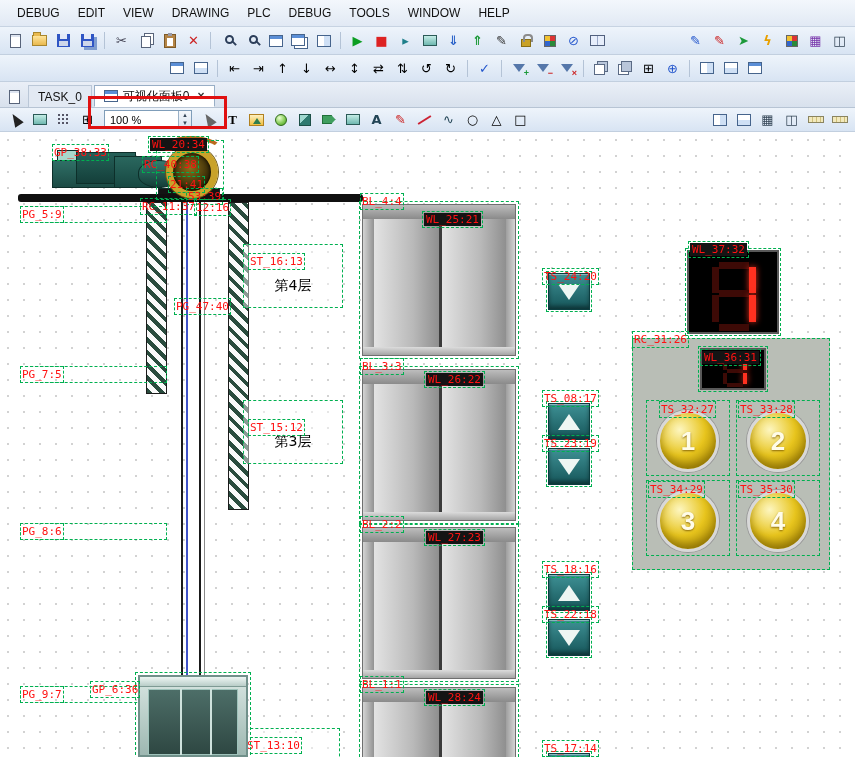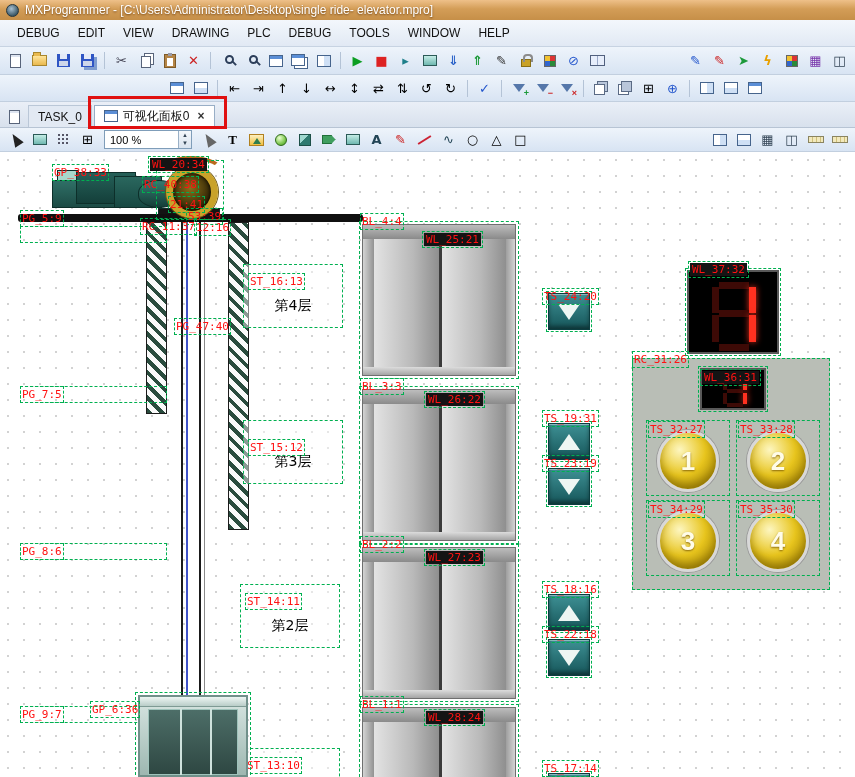--- a/index.html
+++ b/index.html
@@ -111,24 +111,20 @@
   .car{position:absolute;background:linear-gradient(180deg,#d8e6e2,#9db7b1);border:2px solid #70908a;outline:1px dashed #00b050;outline-offset:2px;z-index:4;}
   .car-top{position:absolute;left:0;right:0;top:0;height:10px;background:linear-gradient(#eef6f4,#b9cdc8);border-bottom:1px solid #7e9a94;}
   .car-glass{position:absolute;left:8px;right:8px;top:12px;bottom:0;background:linear-gradient(180deg,#4d6e68,#2e4742);border:1px solid #9fc3bb;}
   .car-mull{position:absolute;top:12px;bottom:0;width:2px;background:#cfe2dd;}
 </style>
 </head>
 <body>
 
 <div class="window">
 
-  <div class="titlebar">
-    <span class="app-icon"></span>
-    <span class="title-text">MXProgrammer - [C:\Users\Administrator\Desktop\single ride- elevator.mpro]</span>
-  </div>
 
   <div class="menubar">
     <span class="menu-item">DEBUG</span>
     <span class="menu-item">EDIT</span>
     <span class="menu-item">VIEW</span>
     <span class="menu-item">DRAWING</span>
     <span class="menu-item">PLC</span>
     <span class="menu-item">DEBUG</span>
     <span class="menu-item">TOOLS</span>
     <span class="menu-item">WINDOW</span>
@@ -436,40 +432,36 @@
     <div class="beam"></div>
     <div class="hatch" style="left:146px;top:70px;height:192px"></div>
     <div class="hatch" style="left:228px;top:70px;height:308px"></div>
     <div class="rail" style="left:181px;width:2px;background:#1a1a1a"></div>
     <div class="rail" style="left:186px;width:2px;background:#4052c8"></div>
     <div class="rail" style="left:199px;width:2px;background:#1a1a1a"></div>
     <div class="rail" style="left:204px;width:1px;background:#8a8a8a"></div>
     <div class="lbl" style="left:176px;top:168px;z-index:8">PG_47:40</div>
 
     <div class="pgstrip" style="left:20px;top:74px"></div>
-    <div class="lbl" style="left:22px;top:60px">PG_5:9</div>
+    <div class="lbl" style="left:22px;top:76px">PG_5:9</div>
     <div class="pgstrip" style="left:20px;top:234px"></div>
     <div class="lbl" style="left:22px;top:236px">PG_7:5</div>
     <div class="pgstrip" style="left:20px;top:391px"></div>
     <div class="lbl" style="left:22px;top:393px">PG_8:6</div>
     <div class="pgstrip" style="left:20px;top:554px"></div>
     <div class="lbl" style="left:22px;top:556px">PG_9:7</div>
     <div class="lbl" style="left:92px;top:551px">GP_6:36</div>
 
     <div class="floorbox" style="left:243px;top:112px">
       <div class="lbl" style="left:6px;top:10px">ST_16:13</div>
       <div class="fname">第4层</div>
     </div>
     <div class="floorbox" style="left:243px;top:268px">
       <div class="lbl" style="left:6px;top:20px">ST_15:12</div>
       <div class="fname">第3层</div>
-    </div>
-    <div class="floorbox" style="left:240px;top:432px">
-      <div class="lbl" style="left:6px;top:10px">ST_14:11</div>
-      <div class="fname">第2层</div>
     </div>
     <div class="floorbox" style="left:240px;top:596px">
       <div class="lbl" style="left:6px;top:10px">ST_13:10</div>
 
     </div>
 
     <div class="door" style="left:362px;top:72px">
       <div class="lintel"></div>
         <div class="jamb jl"></div>
         <div class="jamb jr"></div>
@@ -514,21 +506,21 @@
         <div class="dgap"></div>
     </div>
     <div class="lbl" style="left:362px;top:546px;z-index:8">BL_1:1</div>
     <div class="lbl dark" style="left:426px;top:559px;z-index:8">WL_28:24</div>
 
     <div class="lbl" style="left:544px;top:138px">TS_24:20</div>
     <div class="hallbtn" style="left:548px;top:141px">
         <div class="tri down"></div>
       </div>
 
-    <div class="lbl" style="left:544px;top:260px">TS_19:31</div>
+    <div class="lbl" style="left:544px;top:260px">TS_08:17</div>
     <div class="hallbtn" style="left:548px;top:271px">
         <div class="tri up"></div>
       </div>
 
     <div class="lbl" style="left:544px;top:305px">TS_23:19</div>
     <div class="hallbtn" style="left:548px;top:316px">
         <div class="tri down"></div>
       </div>
 
     <div class="lbl" style="left:544px;top:431px">TS_18:16</div>
@@ -563,21 +555,21 @@
       <div class="seg on" style="left:41px;top:9px;width:4px;height:11px"></div>
       <div class="seg" style="left:25px;top:19px;width:16px;height:4px"></div>
       <div class="seg" style="left:21px;top:23px;width:4px;height:11px"></div>
       <div class="seg on" style="left:41px;top:23px;width:4px;height:11px"></div>
       <div class="seg" style="left:25px;top:33px;width:16px;height:4px"></div>
     </div>
     <div class="lbl dark" style="left:702px;top:219px;z-index:8">WL_36:31</div>
 
     <div class="cell" style="left:646px;top:268px">
       <div class="carbtn">1</div>
-      <div class="lbl" style="left:3px;top:2px">TS_32:27</div>
+      <div class="lbl" style="left:14px;top:2px">TS_32:27</div>
     </div>
     <div class="cell" style="left:736px;top:268px">
       <div class="carbtn">2</div>
       <div class="lbl" style="left:3px;top:2px">TS_33:28</div>
     </div>
     <div class="cell" style="left:646px;top:348px">
       <div class="carbtn">3</div>
       <div class="lbl" style="left:3px;top:2px">TS_34:29</div>
     </div>
     <div class="cell" style="left:736px;top:348px">

